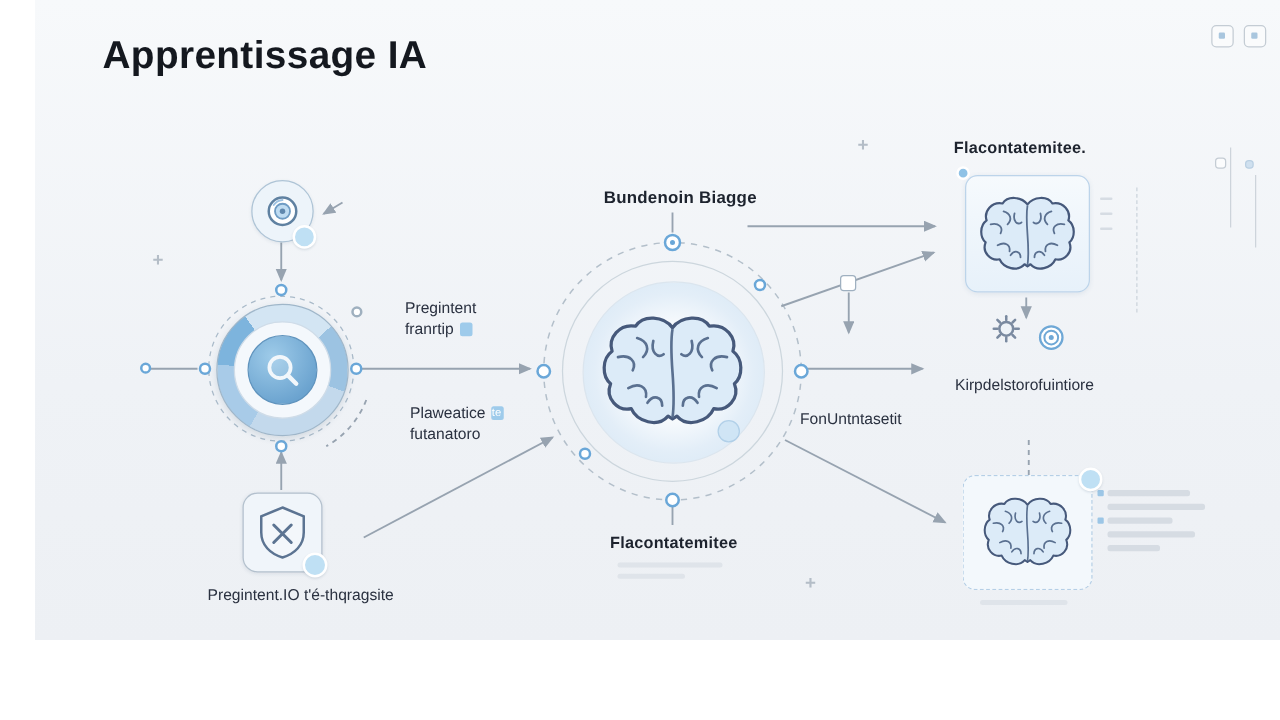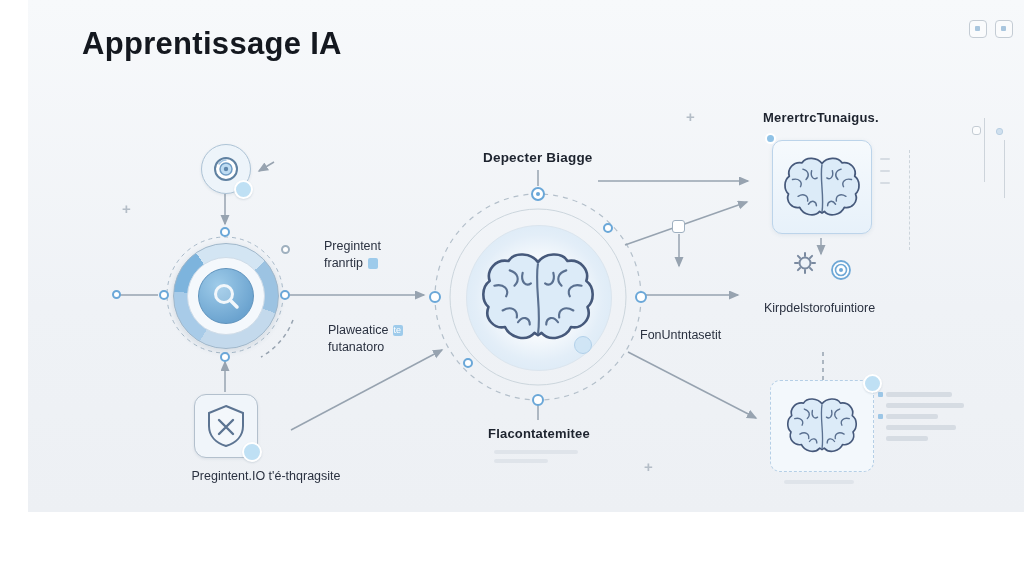--- a/index.html
+++ b/index.html
@@ -153,57 +153,57 @@
   <div class="node" style="left:84px;top:290px;width:9px;height:9px;"></div>
 
   <div class="shield-wrap">
     <svg width="40" height="44" viewBox="0 0 40 44">
       <path d="M20 2 L37 9 V22 C37 32 30 39 20 42 C10 39 3 32 3 22 V9 Z" fill="#f3f7fb" stroke="#5c7492" stroke-width="2"></path>
       <path d="M13 16 L27 30 M27 16 L13 30" fill="none" stroke="#5c7492" stroke-width="2.4" stroke-linecap="round"></path>
     </svg>
   </div>
   <div class="badge" style="left:214px;top:442px;width:16px;height:16px;"></div>
 
-  <div class="lbl" style="left:138px;top:468px;width:200px;text-align:center;">
+  <div class="lbl" style="left:138px;top:468px;width:200px;">
     <span>Pregintent.IO t'é-thqragsite</span>
   </div>
 
   <div class="glow"></div>
   <svg class="brain-center" viewBox="0 0 100 84">
       <use href="#brain-shape"></use>
     </svg>
   <div class="incircle" style="left:546px;top:336px;width:16px;height:16px;"></div>
   <div class="node node-dot" style="left:503px;top:187px;width:14px;height:14px;"></div>
   <div class="node" style="left:401px;top:291px;width:12px;height:12px;"></div>
   <div class="node" style="left:607px;top:291px;width:12px;height:12px;"></div>
   <div class="node" style="left:504px;top:394px;width:12px;height:12px;"></div>
   <div class="node" style="left:435px;top:358px;width:10px;height:10px;"></div>
   <div class="node" style="left:575px;top:223px;width:10px;height:10px;"></div>
 
   <div class="lbl lbl-strong" style="left:455px;top:149px;">
-    <span>Depecter Biagge</span>
+    <span>Bundenoin Biagge</span>
   </div>
   <div class="lbl" style="left:296px;top:238px;">
     <span>Pregintent</span><br>
     <span>franrtip</span><span class="chip"></span>
   </div>
   <div class="lbl" style="left:300px;top:322px;">
     <span>Plaweatice</span><span class="chip">te</span><br>
     <span>futanatoro</span>
   </div>
   <div class="lbl lbl-strong" style="left:460px;top:425px;font-size:13px;">
     <span>Flacontatemitee</span>
   </div>
   <div class="bar" style="left:466px;top:450px;width:84px;height:4px;opacity:.6;"></div>
   <div class="bar" style="left:466px;top:459px;width:54px;height:4px;opacity:.6;"></div>
 
   <div class="sqnode" style="left:644px;top:220px;width:13px;height:13px;"></div>
 
   <div class="lbl lbl-strong" style="left:735px;top:109px;font-size:13px;">
-    <span>MerertrcTunaigus.</span>
+    <span>Flacontatemitee.</span>
   </div>
   <div class="lbl" style="left:612px;top:327px;">
     <span>FonUntntasetit</span>
   </div>
   <div class="lbl" style="left:736px;top:300px;">
     <span>Kirpdelstorofuintiore</span>
   </div>
 
   <div class="card card-tr">
     <svg width="80" height="67" viewBox="0 0 100 84">

